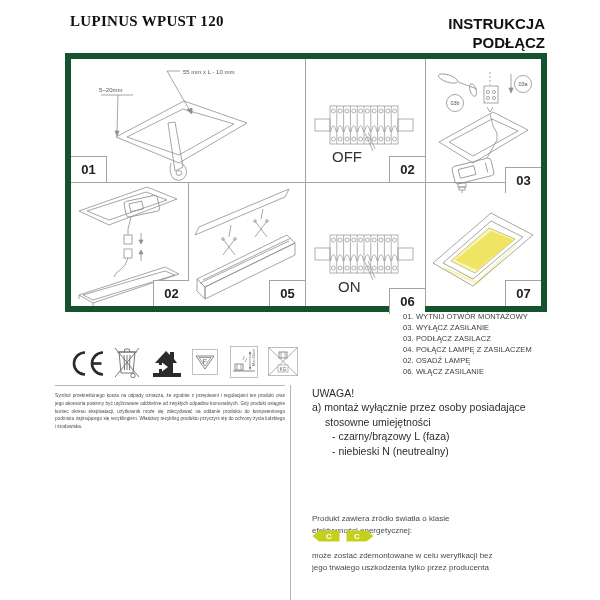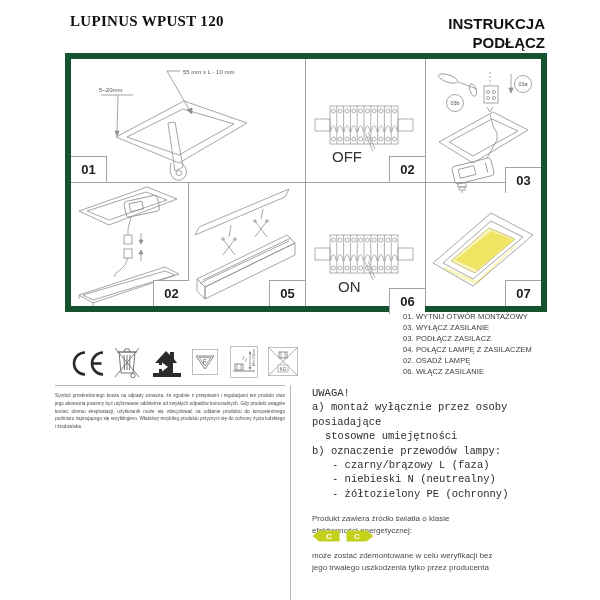--- a/index.html
+++ b/index.html
@@ -18,21 +18,21 @@
     position:absolute;bottom:0;width:35px;height:25px;background:#fff;
     display:flex;align-items:center;justify-content:center;
     font-size:13px;font-weight:bold;color:#222;
   }
   .num.left{left:0;border-right:1px solid #a3a3a3;border-top:1px solid #a3a3a3;}
   .num.right{right:0;border-left:1px solid #a3a3a3;border-top:1px solid #a3a3a3;}
   .steps{left:395px;top:311px;width:170px;font-size:7.5px;line-height:11px;color:#3c3c3c;letter-spacing:.1px;margin-left:8px;}
   .hdiv{left:55px;top:385px;width:230px;height:1px;background:#b5b5b5;}
   .vdiv{left:290px;top:385px;width:1px;height:215px;background:#b5b5b5;}
   .recycle{left:55px;top:392px;width:230px;font-size:4.7px;line-height:7.8px;color:#4a4a4a;text-align:justify;}
-  .warning{left:312px;top:386px;width:250px;font-size:10.5px;line-height:14.4px;color:#2d2d2d;font-family:Liberation Mono, monospace;}
+  .warning{left:312px;top:386px;width:250px;font-size:10.5px;line-height:14.4px;color:#2d2d2d;}
   .ind1{padding-left:13px;}
   .ind2{padding-left:20px;}
   .energy-intro{left:312px;top:505px;width:240px;font-size:8px;line-height:11.5px;color:#4a4a4a;margin-top:8px;}
   .badges{left:312px;top:530px;display:flex;gap:6px;}
   .energy-note{left:312px;top:550px;width:240px;font-size:8px;line-height:11.8px;color:#4a4a4a;}
   .icons-row{left:70px;top:344px;width:230px;height:40px;}
   .icons-row svg{position:absolute;}
   text{font-family:"Liberation Sans", sans-serif;}
 </style>
 </head>
@@ -324,24 +324,22 @@
 
 <div class="abs hdiv"></div>
 <div class="abs vdiv"></div>
 
 <div class="abs recycle">Symbol przekreślonego kosza na odpady oznacza, że zgodnie z przepisami i regulacjami ten produkt oraz jego akcesoria powinny być utylizowane oddzielnie od zwykłych odpadów komunalnych. Gdy produkt osiągnie koniec okresu eksploatacji, użytkownik może się zdecydować na oddanie produktu do kompetentnego podmiotu zajmującego się recyklingiem. Właściwy recykling produktu przyczyni się do ochrony życia ludzkiego i środowiska.</div>
 
 <div class="abs warning">
   <div>UWAGA!</div>
   <div>a) montaż wyłącznie przez osoby posiadające</div>
   <div class="ind1">stosowne umiejętności</div>
-  <div>b) oznaczenie przewodów lampy:</div>
   <div class="ind2">- czarny/brązowy L (faza)</div>
   <div class="ind2">- niebieski N (neutrealny)</div>
-  <div class="ind2">- żółtozielony PE (ochronny)</div>
 </div>
 
 <div class="abs energy-intro">
   <div>Produkt zawiera źródło światła o klasie</div>
   <div>efektywności energetycznej:</div>
 </div>
 <div class="abs badges">
   <svg width="28" height="12" viewBox="0 0 28 12">
     <polygon points="7,0.5 27.5,0.5 27.5,11.5 7,11.5 0.5,6" fill="#c3d11c"></polygon>
     <text x="17" y="9" font-size="8" font-weight="bold" fill="#ffffff" text-anchor="middle">C</text>

